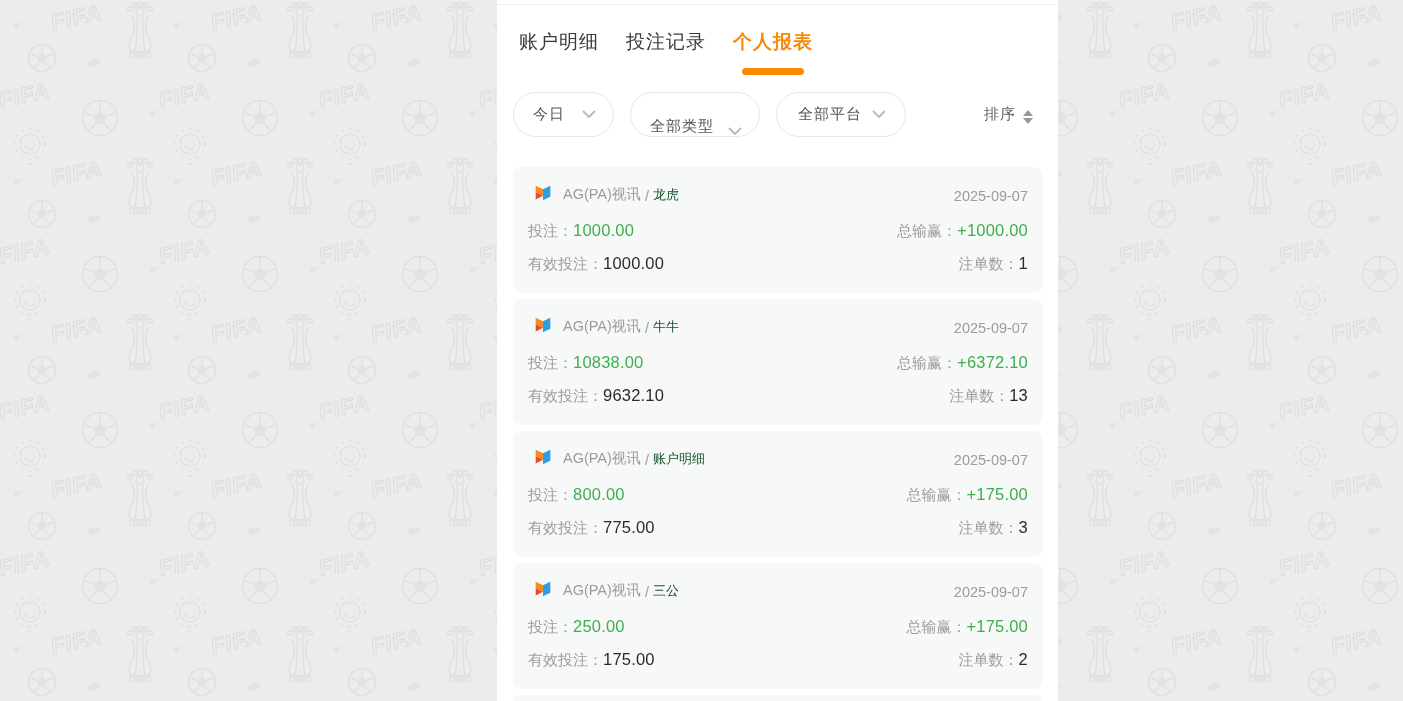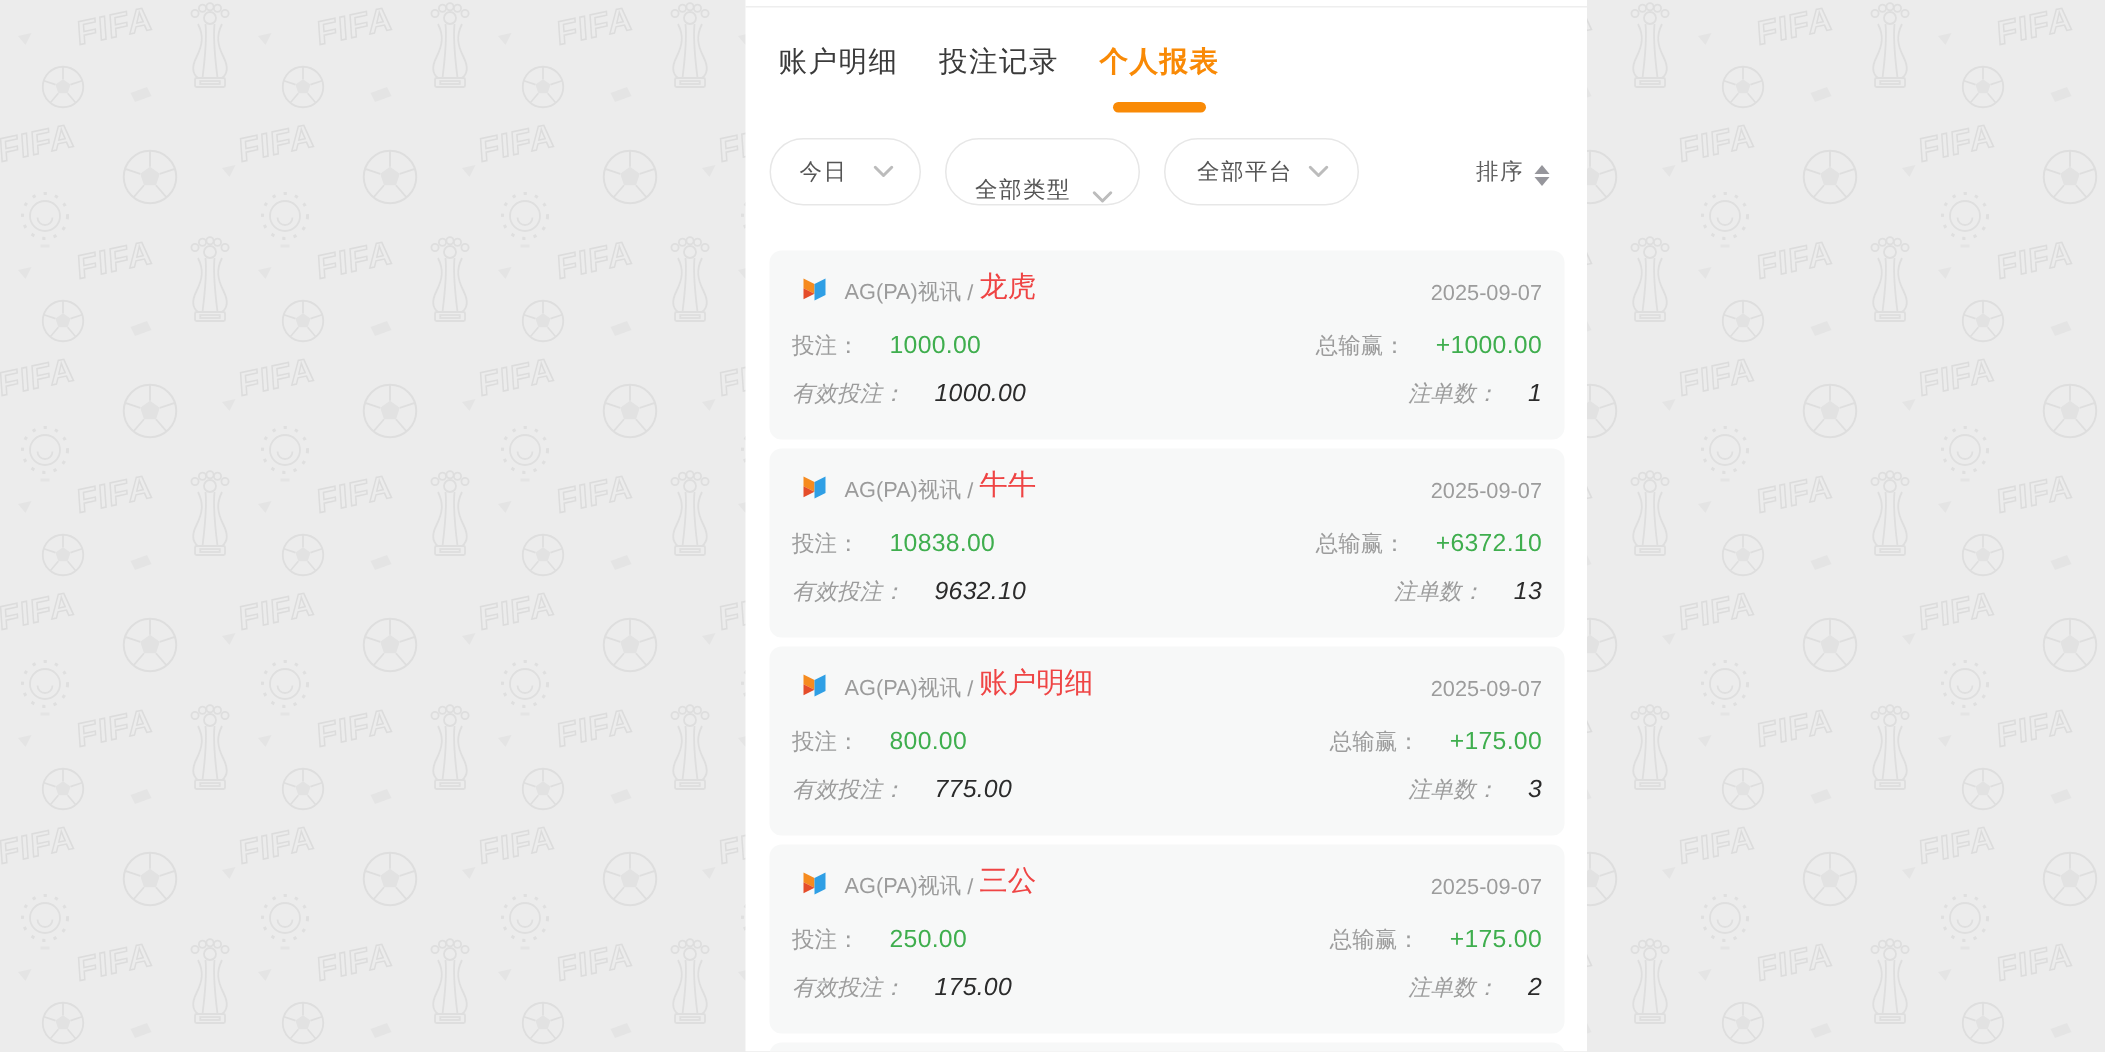--- a/index.html
+++ b/index.html
@@ -50,28 +50,28 @@
   
   .record-list { margin-top:30px; }
   .card {
     margin:0 15px 6px 16px; height:126px; border-radius:8px; background:#f7f8f8;
     padding:13px 15px 0 15px;
   }
   .card-head { display:flex; align-items:flex-end; height:24px; margin-left:4px; }
   .game-icon { width:22px; height:22px; margin-right:9px; flex:none; }
   .provider { font-size:14.5px; color:#9b9b9b; }
   .separator { font-size:14.5px; color:#9b9b9b; margin:0 4px; }
-  .game-name { font-size:19px; color:#ef4444; }
+  .game-name { font-size:13px; color:#14532d; }
   .card-date { margin-left:auto; font-size:14.5px; color:#9c9c9c; }
   .card-row { display:flex; justify-content:space-between; align-items:baseline; }
   .row-bet { margin-top:17px; }
-  .row-valid { margin-top:13px;font-style:italic; }
+  .row-valid { margin-top:13px; }
   .cell { display:flex; align-items:baseline; }
   .lbl { font-size:15px; color:#9c9c9c; }
-  .val { font-size:16.5px; margin-left:20px; font-weight:500; letter-spacing:0.2px; }
+  .val { font-size:16.5px; margin-left:0; font-weight:500; letter-spacing:0.2px; }
   .val-green { color:#3fae4e; }
   .val-dark { color:#2b2b2b; }
 
   .card.partial { height:126px; margin-bottom:0; }
 </style>
 </head>
 <body>
 
 <svg id="bg-svg" xmlns="http://www.w3.org/2000/svg">
   <defs>

